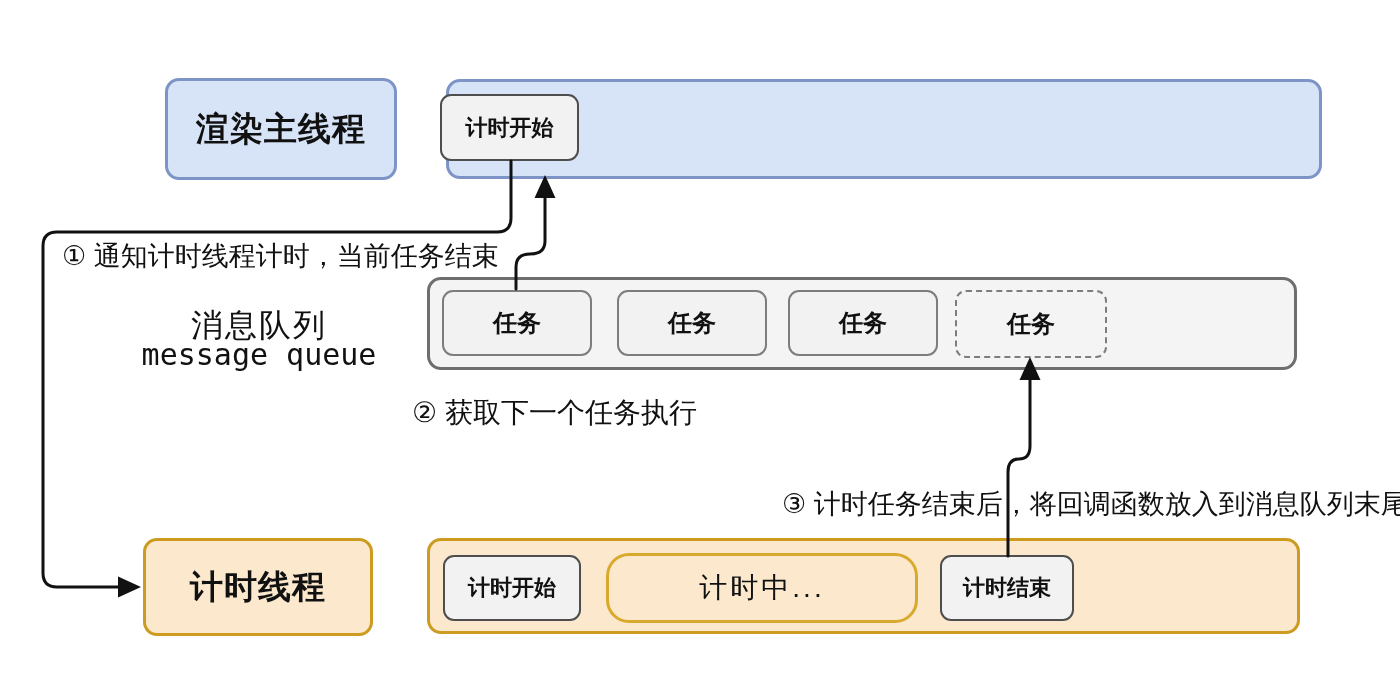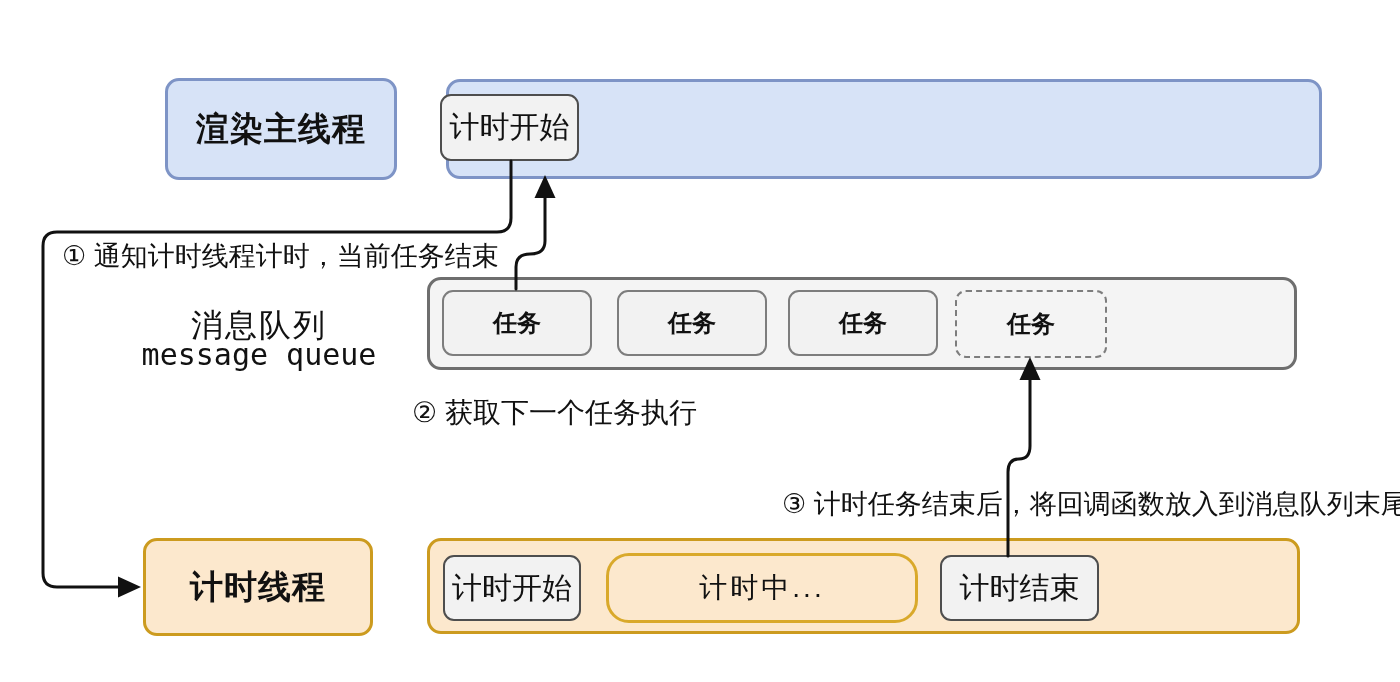--- a/index.html
+++ b/index.html
@@ -25,21 +25,21 @@
   .blue{background:var(--blue-fill);border-color:var(--blue-border);margin-left:22px;}
   .peach{background:var(--peach-fill);border-color:var(--gold-border);}
   .track{border-radius:14px;border:3px solid;z-index:2;}
   .track.blue{border-color:var(--blue-border);}
   .track.peach{border-color:var(--gold-border);}
   .track.gray{background:var(--queue-track-fill);border-color:var(--queue-track-border);}
 
   
   .chip{
     border-radius:11px;border:2.5px solid var(--gray-box-border);
-    background:var(--gray-box-fill);font-size:30px;font-weight:400;z-index:3;
+    background:var(--gray-box-fill);font-size:22px;font-weight:700;z-index:3;
   }
   .task-chip{
     border-radius:11px;border:2.5px solid var(--task-border);
     background:var(--gray-box-fill);font-size:24px;font-weight:700;z-index:3;
   }
   .task-chip.dashed{border-style:dashed;background:transparent;}
   .gold-chip{
     border-radius:23px;border:3px solid var(--gold-border-bright);
     background:var(--peach-fill);font-size:28px;font-weight:500;letter-spacing:3px;z-index:3;
   }
@@ -96,21 +96,21 @@
   </div>
 
   <div class="abs track peach" style="left:427px;top:538px;width:873px;height:96px;background:var(--peach-fill);"></div>
 
   <div class="abs center chip" style="left:443px;top:555px;width:138px;height:66px;">
     <span>计时开始</span>
   </div>
   <div class="abs center gold-chip" style="left:606px;top:553px;width:312px;height:70px;">
     <span>计时中...</span>
   </div>
-  <div class="abs center chip" style="left:940px;top:555px;width:159px;height:66px;">
+  <div class="abs center chip" style="left:940px;top:555px;width:134px;height:66px;">
     <span>计时结束</span>
   </div>
 
   <svg class="arrows" width="1400" height="682" viewBox="0 0 1400 682">
 
     <path d="M 511 161 L 511 218 Q 511 232 497 232 L 57 232 Q 43 232 43 246 L 43 573 Q 43 587 57 587 L 120 587"></path>
     <polygon points="141,587 118,576.5 118,597.5"></polygon>
 
     <path d="M 516 289 L 516 267 Q 516 254 530 254 Q 545 254 545 241 L 545 196"></path>
     <polygon points="545,175 534.5,198 555.5,198"></polygon>

